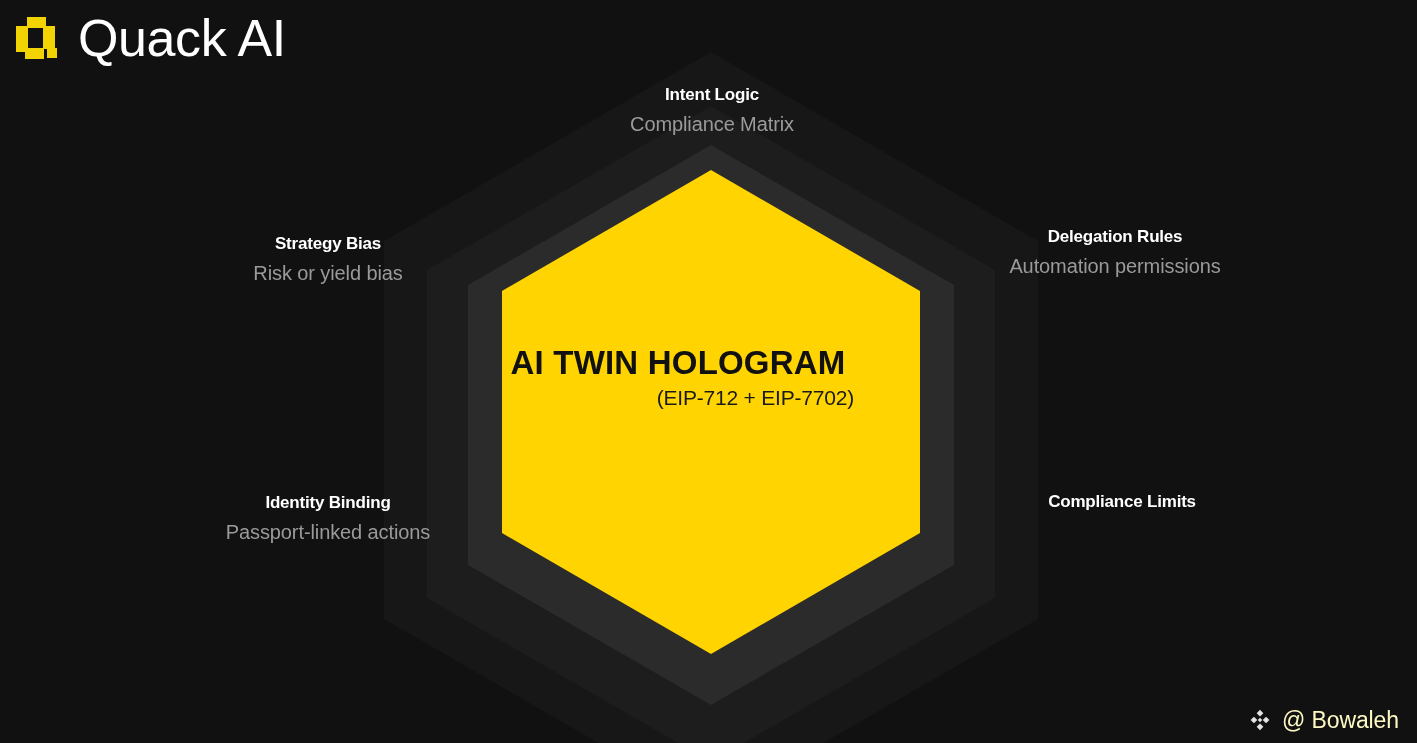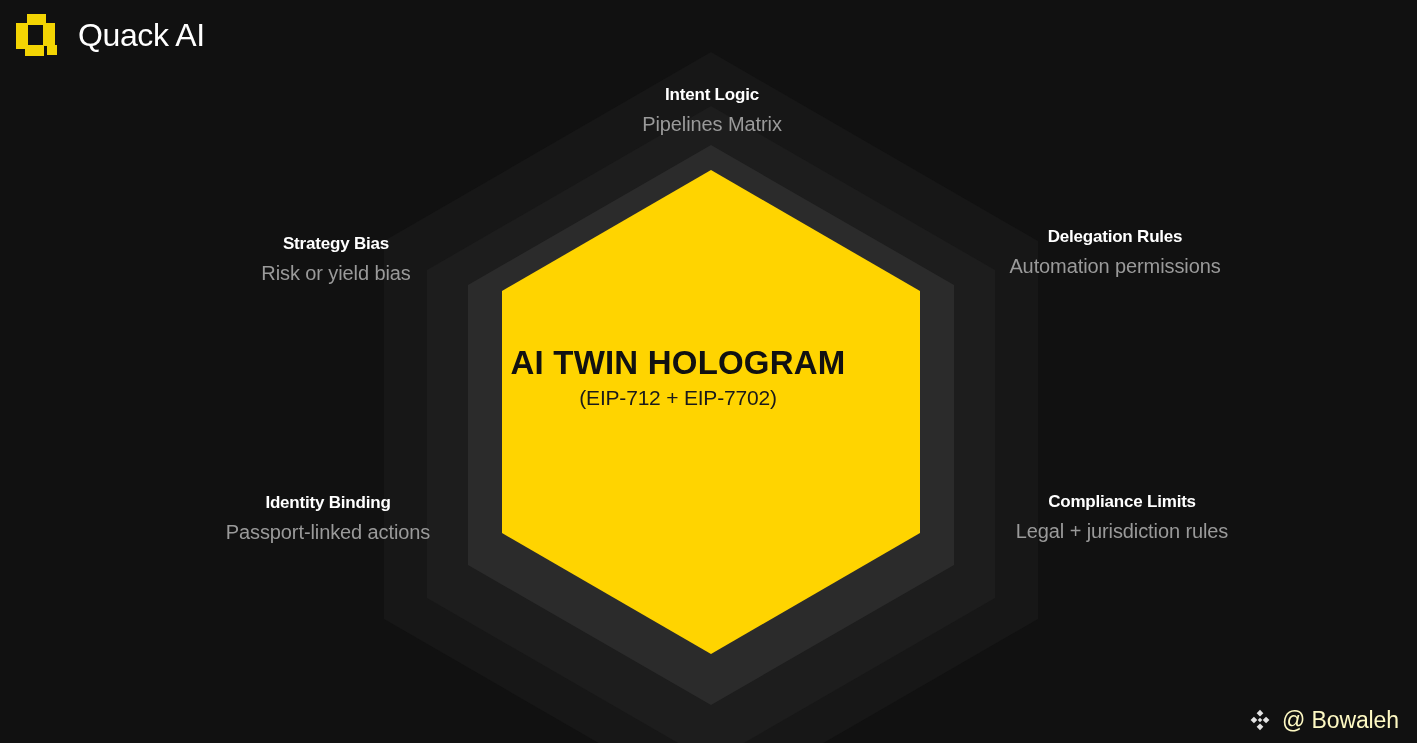--- a/index.html
+++ b/index.html
@@ -48,21 +48,21 @@
   }
   
   .lm-top    { left:13px;  top:2px;   width:19px; height:11px; }
   .lm-left   { left:2px;   top:11px;  width:12px; height:26px; }
   .lm-right  { left:29px;  top:11px;  width:12px; height:23px; }
   .lm-bottom { left:11px;  top:33px;  width:19px; height:11px; }
   .lm-tail   { left:33px;  top:33px;  width:10px; height:10px; }
 
   .brand-name {
     color:#FFFFFF;
-    font-size:32px;
+    font-size:52px;
     font-weight:400;
     letter-spacing:-0.4px;
     line-height:1;
   }
 
   
   .hex-stage {
     position:absolute;
     left:0;
     top:0;
@@ -93,21 +93,21 @@
     color:#9A9A9A;
     font-size:20px;
     font-weight:400;
     letter-spacing:-0.1px;
     line-height:1.24;
     white-space:nowrap;
   }
 
   
   .node-intent      { left:532px;  top:84px;  }
-  .node-strategy    { left:156px;  top:233px; }
+  .node-strategy    { left:148px;  top:233px; }
   .node-delegation  { left:935px;  top:226px; }
   .node-identity    { left:148px;  top:492px; }
   .node-compliance  { left:942px;  top:491px; }
   .node-data        { left:532px;  top:659px; }
 
   
   .hex-core-text {
     position:absolute;
     left:502px;
     top:345px;
@@ -134,20 +134,21 @@
     white-space:nowrap;
   }
   .core-line2 {
     margin-top:3px;
     color:#1a1a1a;
     font-size:21px;
     font-weight:400;
     letter-spacing:-0.2px;
     line-height:1.3;
     white-space:nowrap;
+    text-align:right;
   }
 
   
   .watermark {
     position:absolute;
     right:18px;
     bottom:10px;
     display:flex;
     align-items:center;
     gap:9px;
@@ -192,41 +193,40 @@
     </svg>
   </div>
 
   <div class="hex-core-text">
     <div class="core-title">AI TWIN HOLOGRAM</div>
     <div class="core-line2">(EIP-712 + EIP-7702)</div>
   </div>
 
   <div class="node node-intent">
     <div class="node-title">Intent Logic</div>
-    <div class="node-sub">Pipelines Matrix</div>
+    <div class="node-sub">Compliance Matrix</div>
   </div>
 
   <div class="node node-strategy">
     <div class="node-title">Strategy Bias</div>
     <div class="node-sub">Risk or yield bias</div>
   </div>
 
   <div class="node node-delegation">
     <div class="node-title">Delegation Rules</div>
     <div class="node-sub">Automation permissions</div>
   </div>
 
   <div class="node node-identity">
     <div class="node-title">Identity Binding</div>
     <div class="node-sub">Passport-linked actions</div>
   </div>
 
   <div class="node node-compliance">
     <div class="node-title">Compliance Limits</div>
-    <div class="node-sub">Legal + jurisdiction rules</div>
   </div>
 
   <div class="node node-data">
   </div>
 
   <div class="watermark">
     <svg class="wm-icon" viewBox="0 0 24 24" aria-hidden="true">
       <g fill="#E4E4E4">
         <path d="M12 2.6 L15.1 5.7 L12 8.8 L8.9 5.7 Z"></path>
         <path d="M6.4 8.2 L9.5 11.3 L6.4 14.4 L3.3 11.3 Z" transform="translate(0,0.7)"></path>

